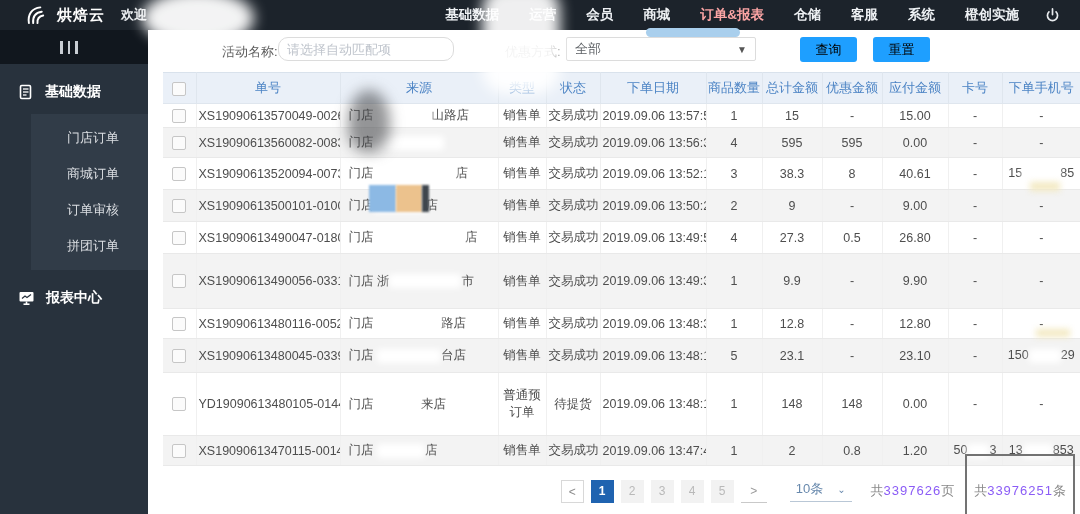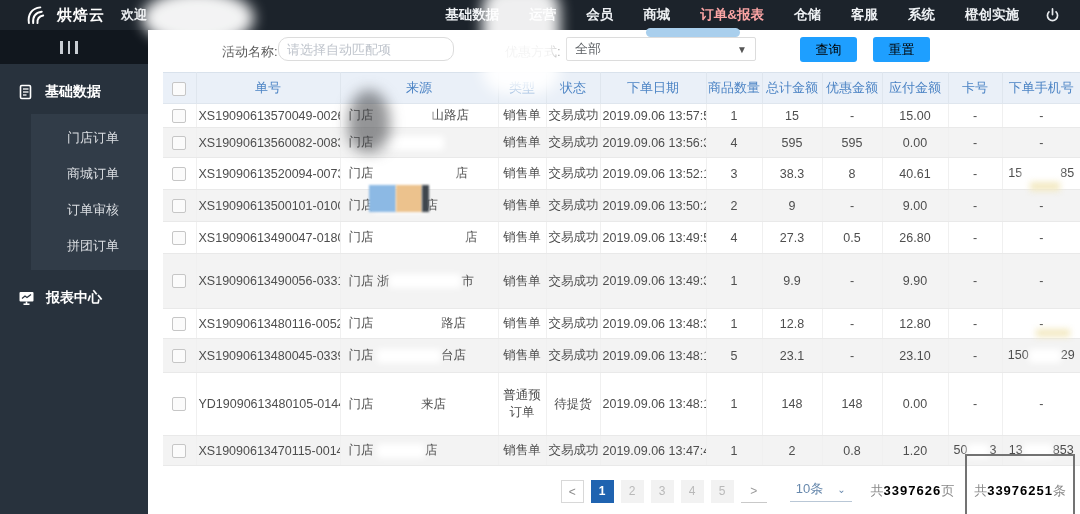--- a/index.html
+++ b/index.html
@@ -63,21 +63,21 @@
     justify-content:flex-end;padding-right:5px;gap:7px;font-size:12px;}
   .pg-btn{min-width:23px;height:23px;line-height:23px;text-align:center;cursor:pointer;box-sizing:border-box;}
   .pg-prev{background:#fff;border:1px solid #d8d8d8;color:#8a8a8a;}
   .pg-num{background:#f2f2f2;color:#b9b9b9;}
   .pg-num.active{background:#1f63b0;color:#ffffff;font-weight:bold;}
   .pg-next{color:#9a9a9a;border-bottom:1px solid #c9c9c9;background:transparent;min-width:26px;}
   .pg-size{color:#6889ad;font-size:13px;border-bottom:1px solid #b9c7d6;padding:0 6px 3px 6px;margin-left:16px;
     display:flex;gap:14px;align-items:center;cursor:pointer;}
   .pg-size .caret{font-size:10px;color:#6889ad;}
   .pg-total{color:#8a8a8a;font-size:13px;margin-left:12px;white-space:nowrap;}
-  .pg-total b{color:#000000;font-weight:bold;letter-spacing:1px;}
+  .pg-total b{color:#8b5cf6;font-weight:normal;letter-spacing:1px;}
   .red-box{border:2px solid #737373;padding:26px 7px;margin-left:4px;}
   
   .redact{position:absolute;z-index:20;pointer-events:none;}
   #blur-name{left:142px;top:-10px;width:112px;height:56px;background:rgba(255,255,255,.95);filter:blur(7px);border-radius:50%;}
   #blur-column{left:482px;top:-14px;width:78px;height:108px;background:rgba(255,255,255,.93);filter:blur(7px);border-radius:24px;}
   #smudge-dark{left:348px;top:90px;width:42px;height:62px;background:rgba(60,62,66,.55);filter:blur(7px);border-radius:50% 50% 40% 40%;}
   #block-blue{left:369px;top:185px;width:27px;height:27px;background:#8cb9e4;filter:blur(.8px);}
   #block-tan{left:396px;top:185px;width:26px;height:27px;background:#ecc28d;filter:blur(.8px);}
   #block-dark{left:422px;top:185px;width:7px;height:27px;background:#3f464d;filter:blur(1px);}
   #blob-yellow1{left:1030px;top:182px;width:30px;height:9px;background:#f3e9c2;filter:blur(3px);}

